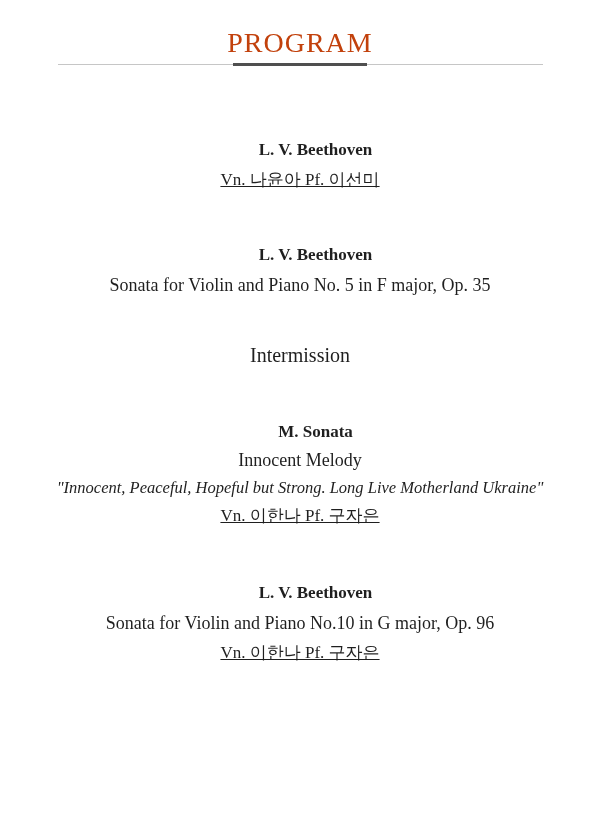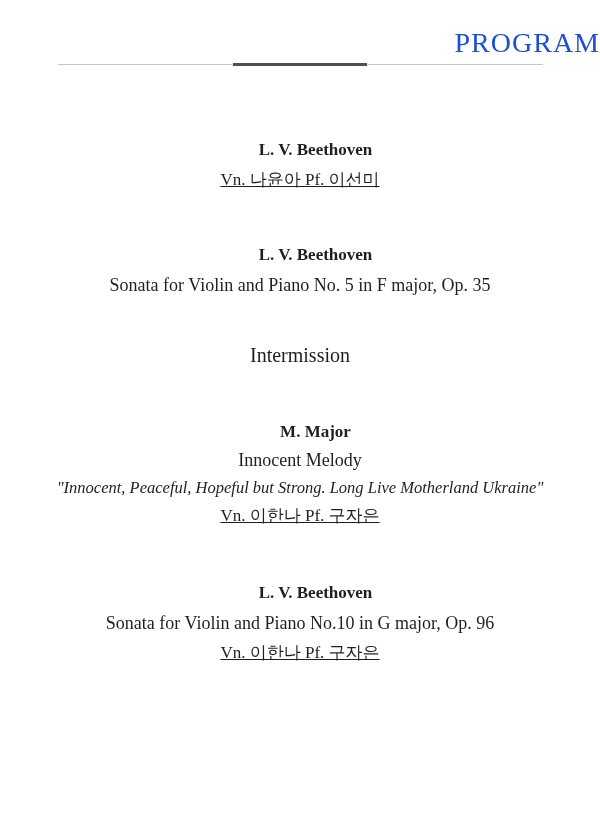--- a/index.html
+++ b/index.html
@@ -18,26 +18,26 @@
     position: relative;
     width: 600px;
     height: 827px;
     overflow: hidden;
     background: var(--bg-color, #ffffff);
   }
   
   .header-title {
     margin: 0;
     padding-top: 27px;
-    text-align: right;
+    text-align: center;
     font-size: 28px;
     font-weight: 400;
     letter-spacing: 1px;
     line-height: 32px;
-    color: #1d4ed8;
+    color: #c2410c;
   }
   .rule-wrap {
     position: relative;
     height: 4px;
     margin-top: 4px;
   }
   .thin-rule {
     position: absolute;
     left: 58px;
     right: 57px;
@@ -106,21 +106,21 @@
     <section class="entry entry-2">
       <div class="composer">L. V. Beethoven</div>
       <div class="work">Sonata for Violin and Piano No. 5 in F major, Op. 35</div>
     </section>
 
     <section class="break">
       <div>Intermission</div>
     </section>
 
     <section class="entry entry-3">
-      <div class="composer">M. Major</div>
+      <div class="composer">M. Sonata</div>
       <div class="work">Innocent Melody</div>
       <div class="subtitle">"Innocent, Peaceful, Hopeful but Strong. Long Live Motherland Ukraine"</div>
       <div class="performers">Vn. 이한나 Pf. 구자은</div>
     </section>
 
     <section class="entry entry-4">
       <div class="composer">L. V. Beethoven</div>
       <div class="work">Sonata for Violin and Piano No.10 in G major, Op. 96</div>
       <div class="performers">Vn. 이한나 Pf. 구자은</div>
     </section>

